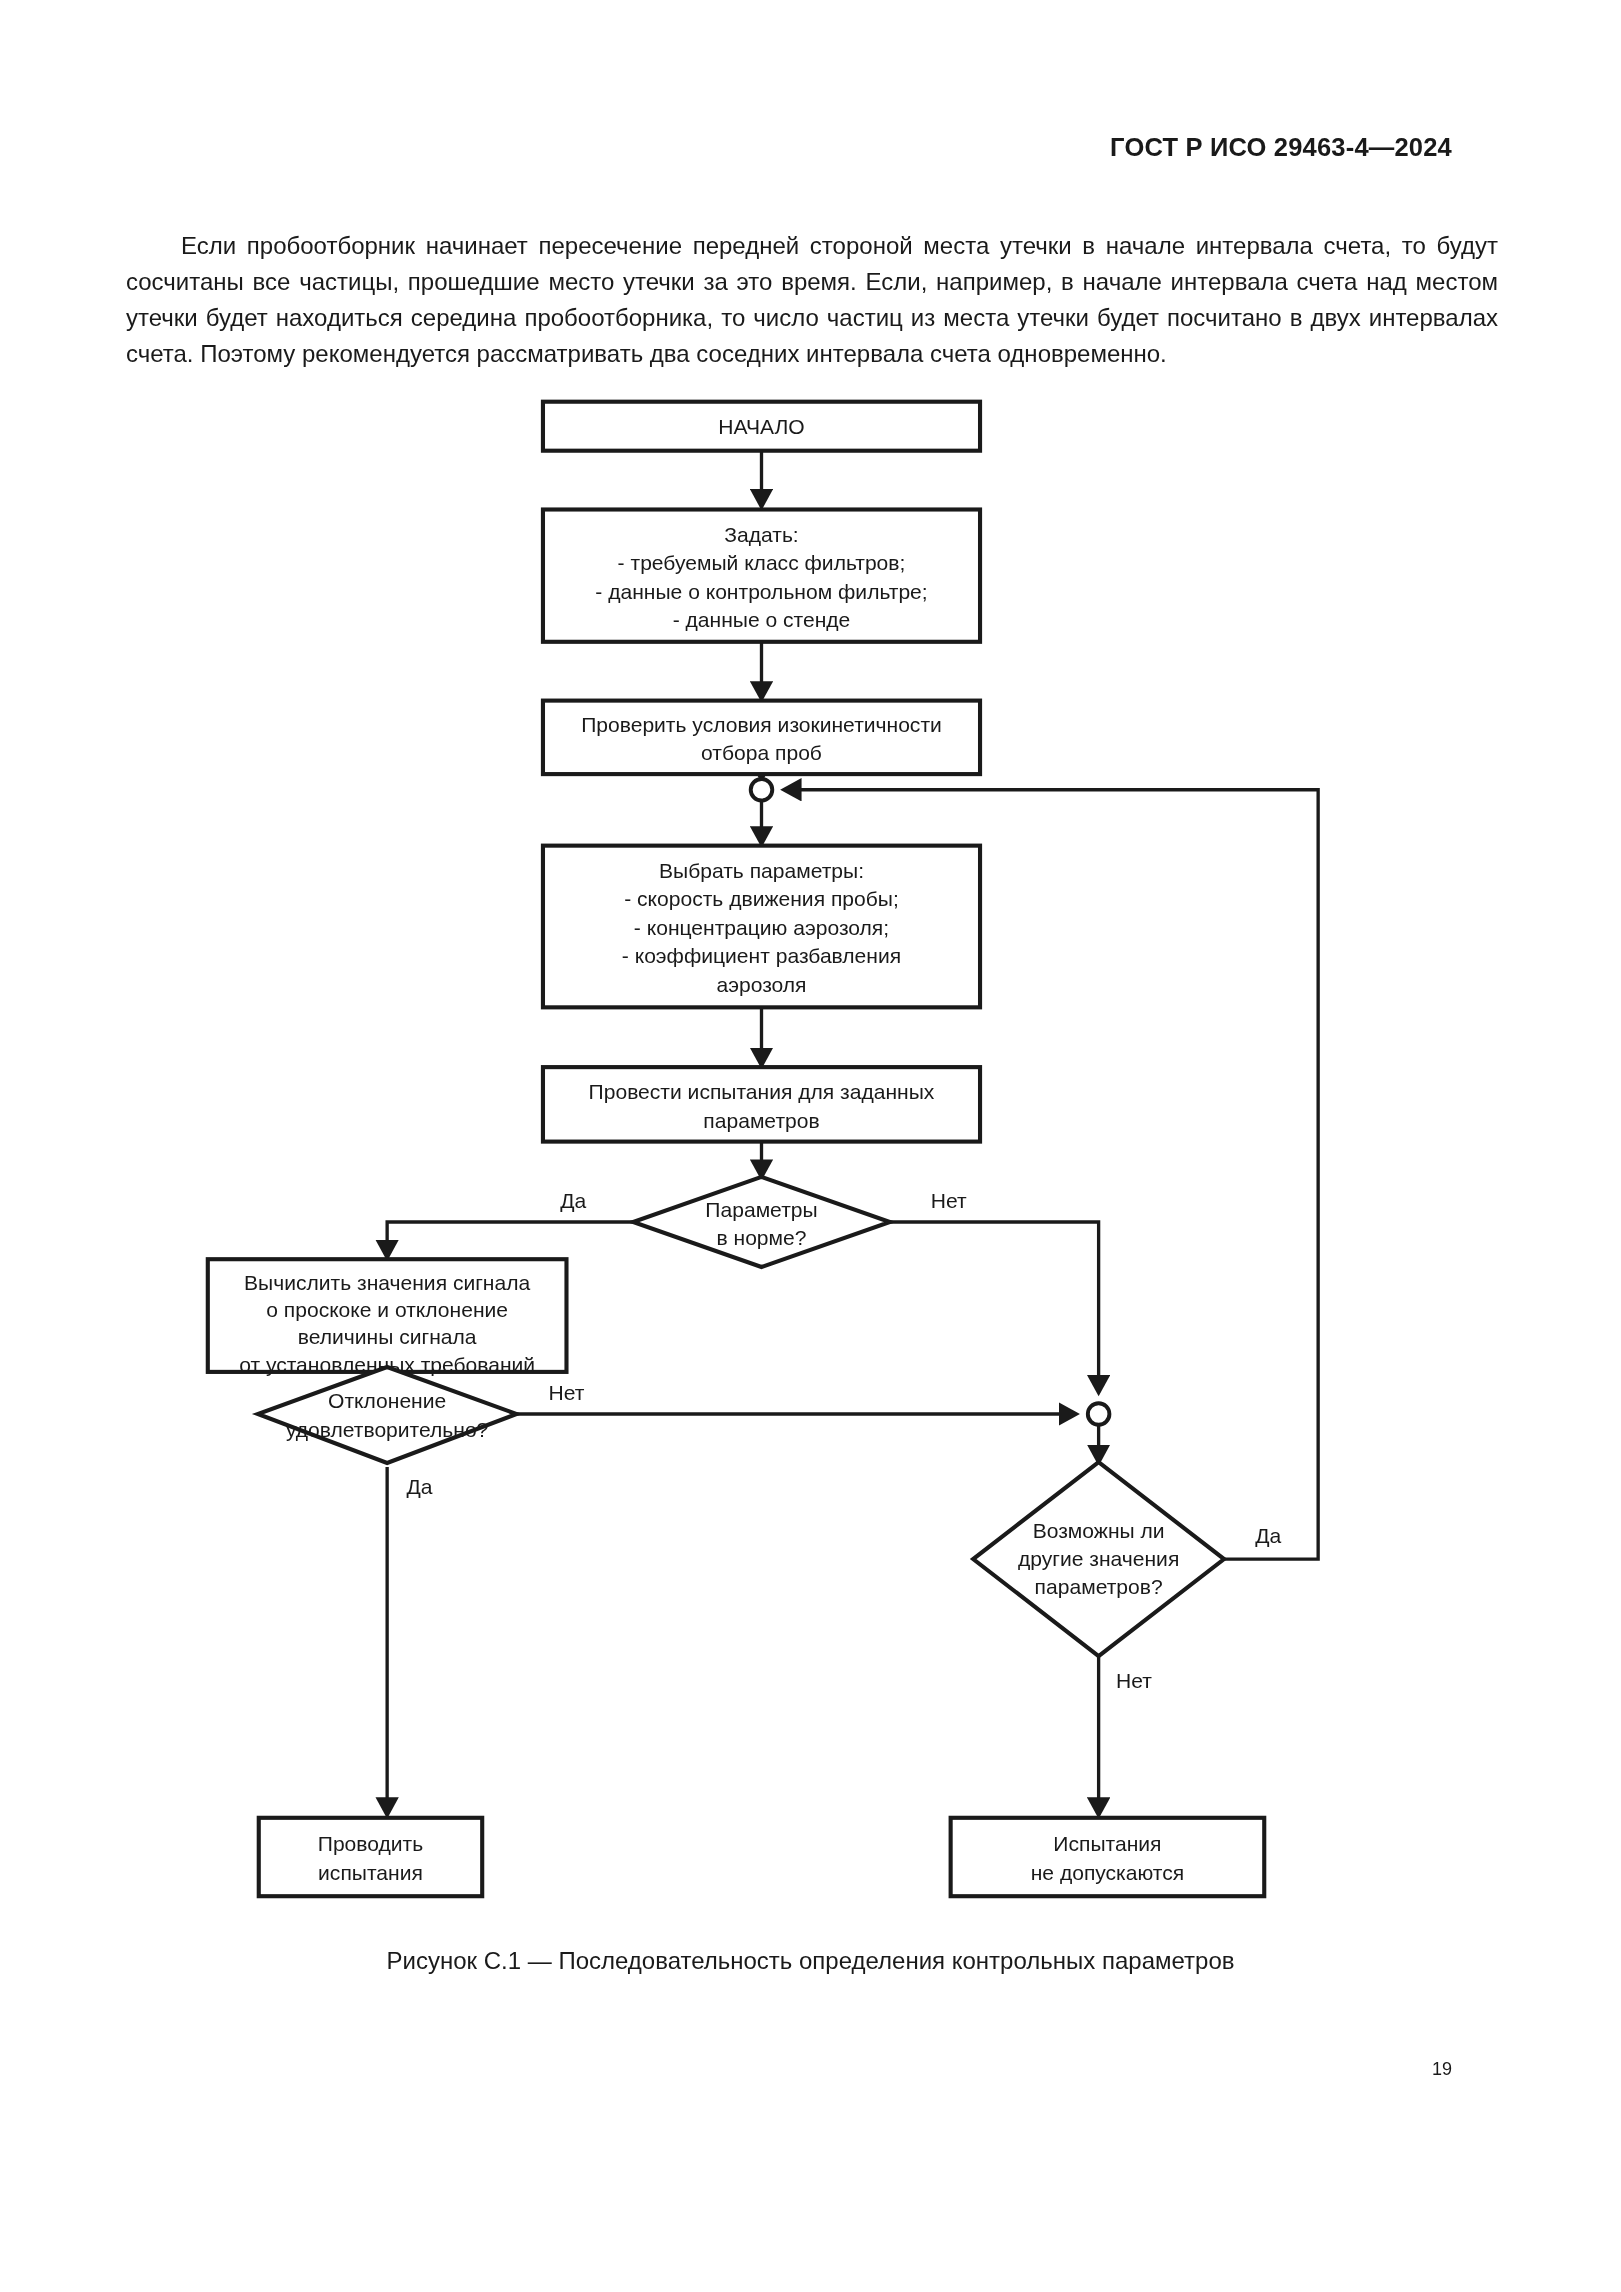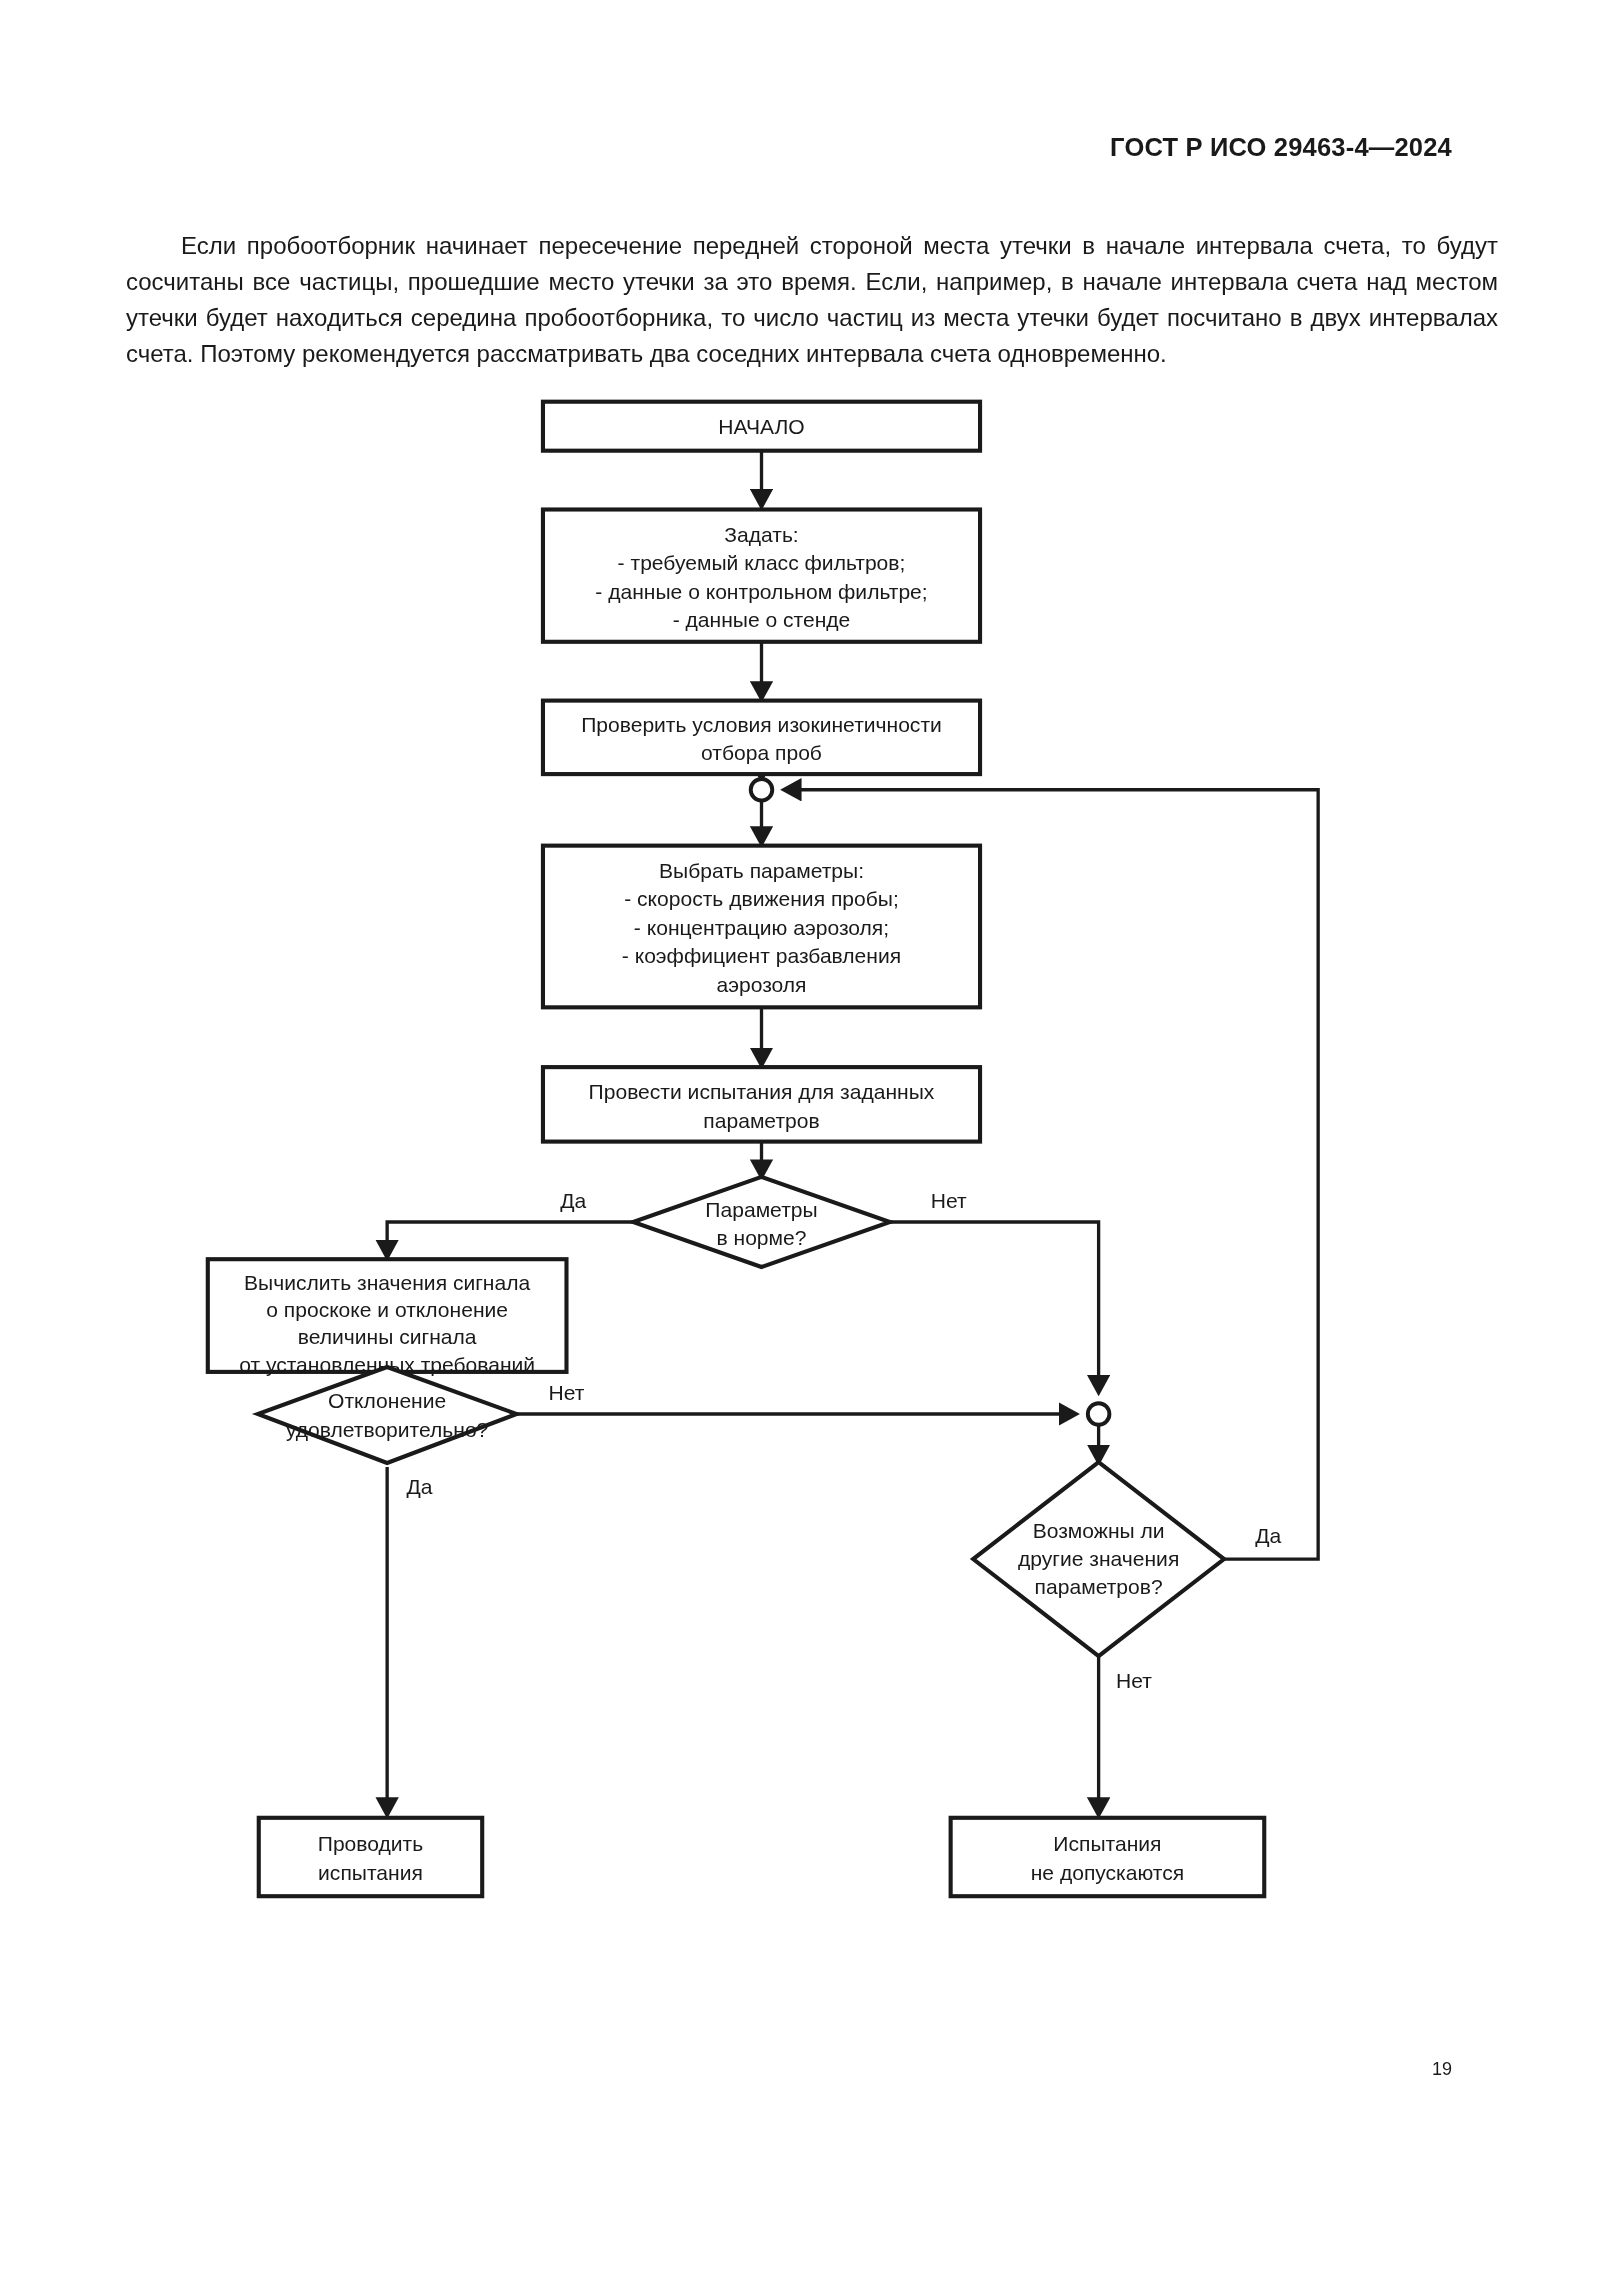--- a/index.html
+++ b/index.html
@@ -192,17 +192,18 @@
 
       <g>
         <rect class="shape" x="970" y="1460" width="320" height="80"></rect>
         <text class="nodetext" x="1130" y="1494" text-anchor="middle">Испытания</text>
         <text class="nodetext" x="1130" y="1523" text-anchor="middle">не допускаются</text>
       </g>
 
     </svg>
   </div>
 
+  <div class="caption">Рисунок С.1 — Последовательность определения контрольных параметров</div>
 
   <div class="page-number">19</div>
 
 </div>
 
 
 </body></html>

